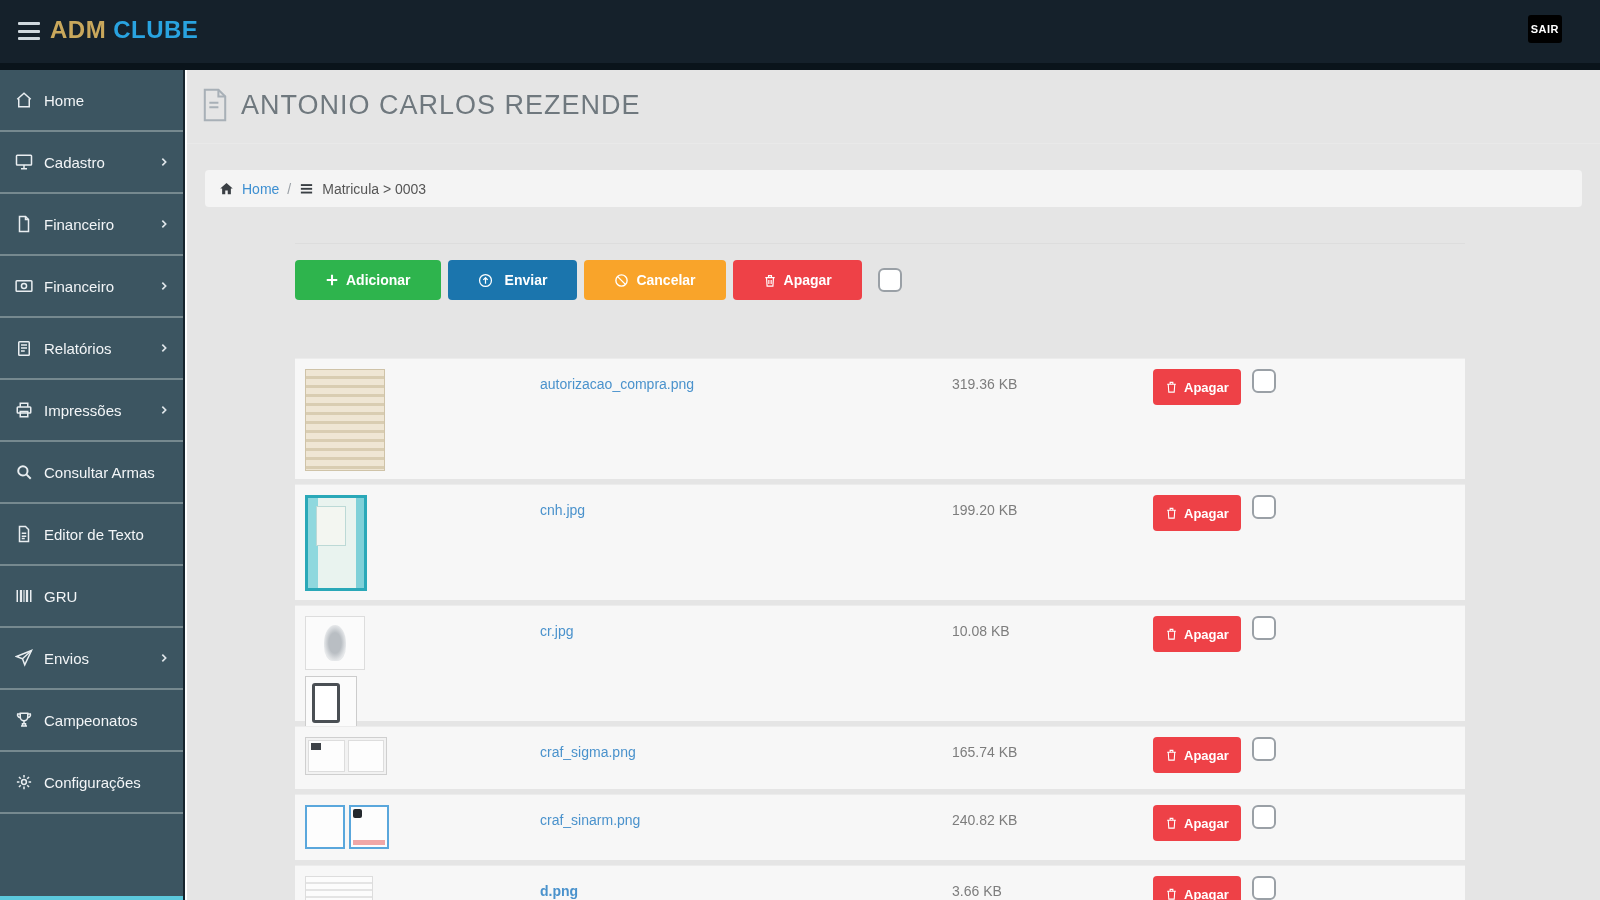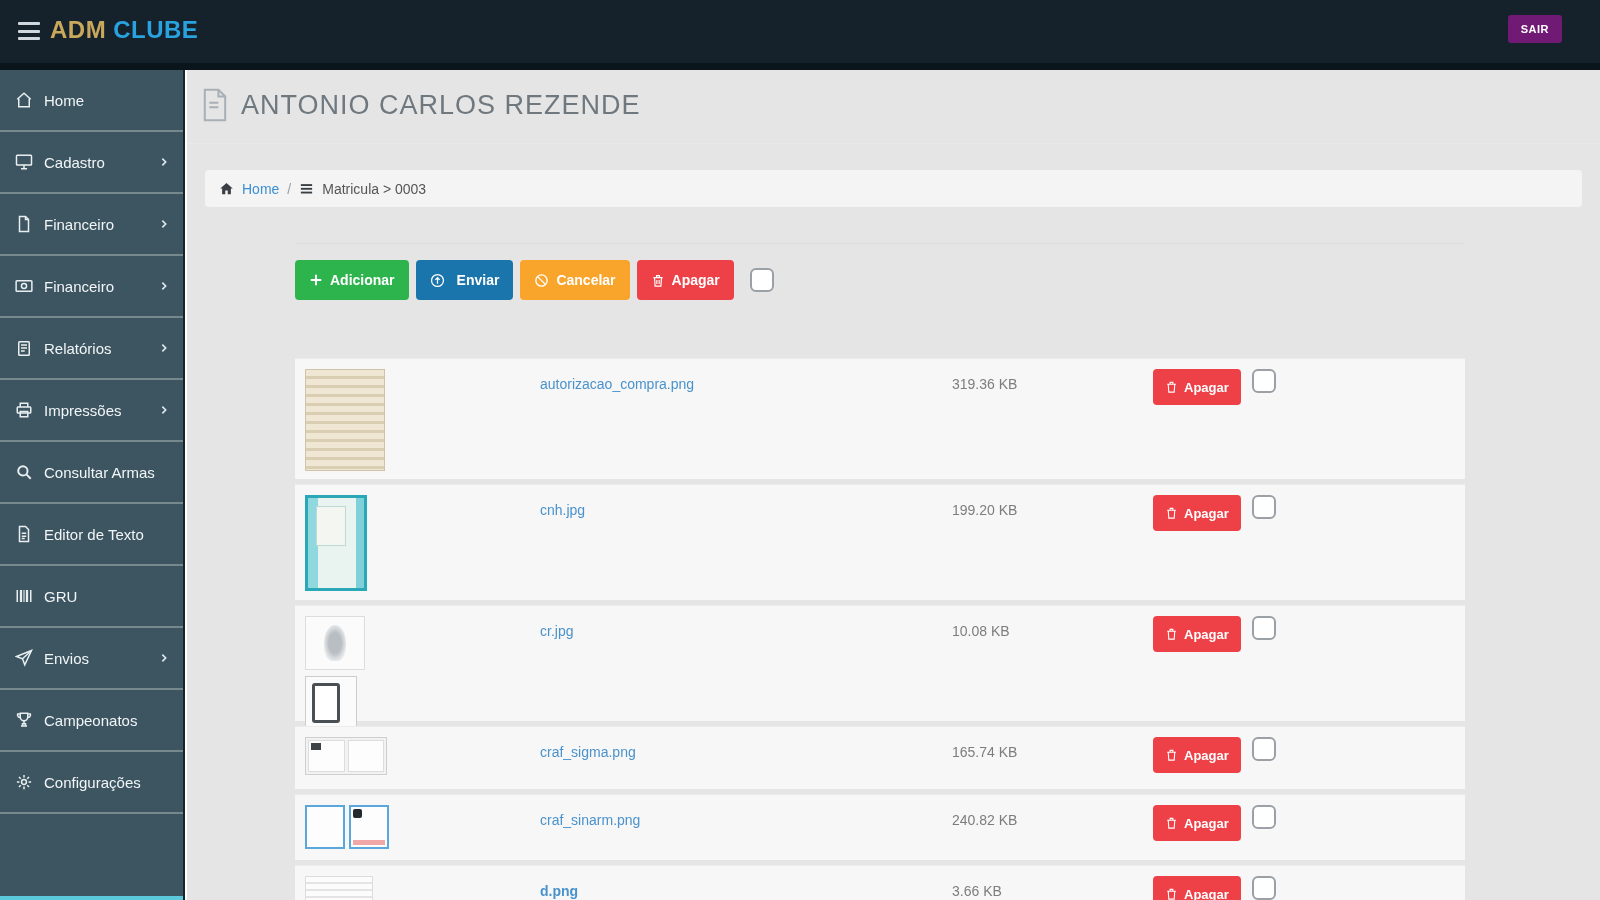--- a/index.html
+++ b/index.html
@@ -8,22 +8,22 @@
     font-family:"Liberation Sans", sans-serif;background:#fff;
   }
   
   .navbar{position:absolute;top:0;left:0;width:1600px;height:63px;background:#15212b;}
   .navbar-shadow{position:absolute;top:63px;left:0;width:1600px;height:7px;background:#0a141b;}
   .hamburger{position:absolute;left:18px;top:22px;width:22px;height:18px;display:flex;flex-direction:column;justify-content:space-between;cursor:pointer;}
   .hamburger span{display:block;height:3px;background:#cfd8de;border-radius:1px;}
   .brand{position:absolute;left:50px;top:16px;font-size:24px;font-weight:700;letter-spacing:.5px;display:flex;gap:7px;align-items:flex-end;}
   .brand .adm{color:#c9a85c;}
   .brand .clube{color:#29a3e0;}
-  .logout-btn{position:absolute;right:38px;top:15px;height:28px;background:#701a75;color:#fff;
-    border:none;border-radius:3px;font-size:11px;font-weight:700;padding:0 13px;letter-spacing:.5px;cursor:pointer;}
+  .logout-btn{position:absolute;right:38px;top:15px;height:28px;background:#000000;color:#fff;
+    border:none;border-radius:3px;font-size:11px;font-weight:700;padding:0 3px;letter-spacing:.5px;cursor:pointer;}
   
   .sidebar{position:absolute;top:70px;left:0;width:185px;height:830px;background:#3c5561;border-right:2px solid #16242d;box-sizing:border-box;}
   .side-item{height:62px;display:flex;align-items:center;gap:11px;padding:0 14px;color:#f2f5f7;
     font-size:15px;border-bottom:2px solid #76ololder;cursor:pointer;box-sizing:border-box;
     border-bottom:2px solid #76898f;}
   .side-item .sicon{width:19px;height:19px;flex:0 0 19px;color:#e9eef1;display:flex;align-items:center;justify-content:center;}
   .side-item .chev{margin-left:auto;color:#dfe6ea;display:flex;}
   .side-bottom-strip{position:absolute;bottom:0;left:0;width:183px;height:4px;background:#5bc8dc;}
   
   .main{position:absolute;left:187px;top:70px;width:1413px;height:830px;background:#e5e5e5;}
@@ -31,21 +31,21 @@
   .title-icon{color:#a8b0b7;display:flex;}
   .page-title{font-size:27px;color:#6f787e;letter-spacing:1px;}
   .header-rule{position:absolute;top:73px;left:0;width:1413px;border-top:1px solid #e9e9e9;}
   .breadcrumb{position:absolute;top:100px;left:18px;width:1377px;height:37px;background:#f4f4f4;border-radius:4px;
     display:flex;align-items:center;gap:8px;padding:0 14px;box-sizing:border-box;font-size:14px;color:#555;}
   .breadcrumb .bicon{display:flex;color:#3a3f44;}
   .crumb-home{color:#3d8fd1;text-decoration:none;cursor:pointer;}
   .crumb-sep{color:#9aa0a6;}
   .toolbar-rule{position:absolute;top:173px;left:108px;width:1170px;border-top:1px solid #ddd;}
   .toolbar{position:absolute;top:190px;left:108px;display:flex;align-items:center;gap:7px;}
-  .btn{display:inline-flex;align-items:center;gap:7px;height:40px;padding:0 14px;border:none;border-radius:4px;
+  .btn{display:inline-flex;align-items:center;gap:7px;height:40px;padding:0 30px;border:none;border-radius:4px;
     color:#fff;font-size:14px;font-weight:700;cursor:pointer;font-family:inherit;}
   .btn .bico{display:flex;}
   .btn-add{background:#2eb44d;}
   .btn-send{background:#1b75ad;gap:12px;}
   .btn-cancel{background:#f9a42a;}
   .btn-del{background:#ee4147;}
   .checkbox{width:24px;height:24px;background:#fff;border:2px solid #9aa0a6;border-radius:6px;cursor:pointer;box-sizing:border-box;}
   .toolbar .checkbox{margin-left:9px;}
   
   .rows{position:absolute;top:288px;left:108px;width:1170px;}

